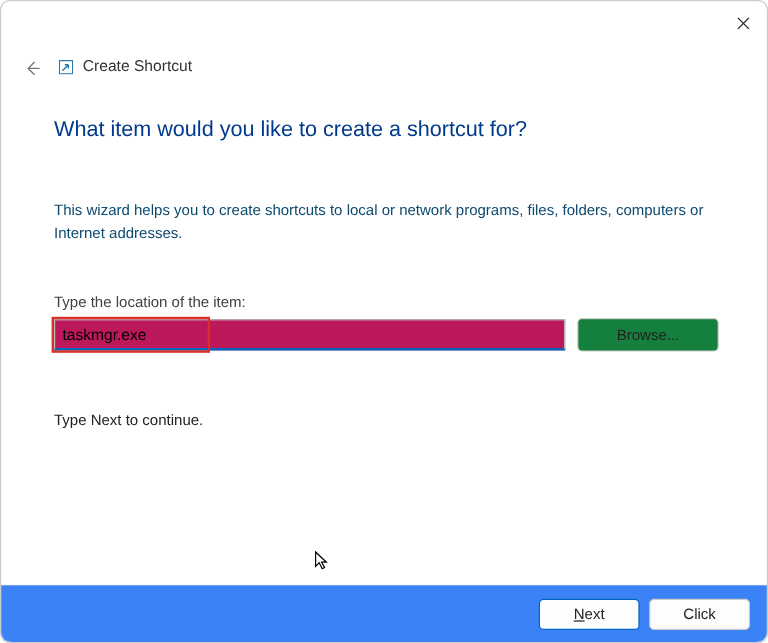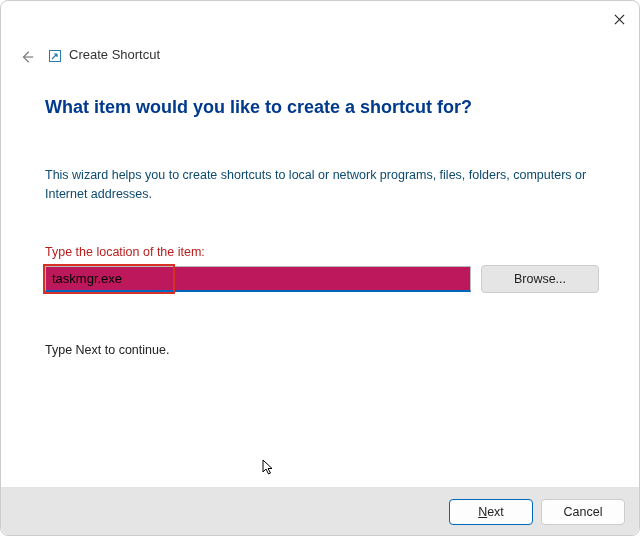--- a/index.html
+++ b/index.html
@@ -5,38 +5,38 @@
     * { margin: 0; padding: 0; box-sizing: border-box; font-family: "Segoe UI", Tahoma, sans-serif; }
     body { width: 640px; height: 536px; background: #fff; position: relative; overflow: hidden; }
     .window { width: 640px; height: 536px; border: 1px solid #ccc; border-radius: 8px; position: relative; background: #fff; }
     .close-btn { position: absolute; top: 4px; right: 6px; width: 28px; height: 28px; display: flex; align-items: center; justify-content: center; cursor: pointer; }
     .close-btn svg { width: 11px; height: 11px; }
     .back-btn { position: absolute; top: 46px; left: 16px; width: 20px; height: 20px; display: flex; align-items: center; justify-content: center; color: #5b5b5b; cursor: pointer; }
     .back-btn svg { width: 14px; height: 14px; }
     .shortcut-icon { position: absolute; top: 49px; left: 48px; width: 12px; height: 12px; }
     .title { position: absolute; top: 46px; left: 68px; font-size: 13px; color: #333; }
     .content { position: absolute; top: 96px; left: 44px; right: 40px; }
-    .heading { color: #003a8c; font-size: 18px; font-weight: 700; margin-bottom: 48px; }
+    .heading { color: #003a8c; font-size: 18px; font-weight: 400; margin-bottom: 48px; }
     .desc { font-size: 12.5px; color: #0c4a6e; line-height: 1.55; margin-bottom: 40px; }
-    .label { font-size: 12.5px; color: #b91c1c; margin-bottom: 6px; }
+    .label { font-size: 12.5px; color: #404040; margin-bottom: 6px; }
     .input-row { display: flex; align-items: center; gap: 10px; }
     .input-wrap { flex: 1; position: relative; }
     .location-input {
       width: 100%; height: 26px; padding: 2px 6px; font-size: 13px;
       border: 1px solid #bbb; border-bottom: 2px solid #0067c0; background: #be185d; outline: none;
     }
     .highlight-box { position: absolute; top: -2px; left: -2px; width: 132px; height: 30px; border: 2px solid #d93025; pointer-events: none; }
     .browse-btn {
-      width: 118px; height: 28px; font-size: 12.5px; background: #e5e5e5;
+      width: 118px; height: 28px; font-size: 12.5px; background: #15803d;
       border: 1px solid #ccc; border-radius: 4px; cursor: pointer; color: #222;
     }
     .continue-txt { font-size: 12.5px; color: #222; margin-top: 50px; }
     .cursor { position: absolute; top: 458px; left: 261px; pointer-events: none; }
     .cursor svg { width: 14px; height: 18px; }
-    .footer { position: absolute; bottom: 0; left: 0; right: 0; height: 48px; border-top: 1px solid #e3e3e3; background: #e5e5e5; display: flex; align-items: center; justify-content: flex-end; padding-right: 14px; gap: 8px; border-bottom-left-radius: 8px; border-bottom-right-radius: 8px; }
+    .footer { position: absolute; bottom: 0; left: 0; right: 0; height: 48px; border-top: 1px solid #e3e3e3; background: #3b82f6; display: flex; align-items: center; justify-content: flex-end; padding-right: 14px; gap: 8px; border-bottom-left-radius: 8px; border-bottom-right-radius: 8px; }
     .btn { width: 84px; height: 26px; font-size: 12.5px; border-radius: 4px; cursor: pointer; background: #fdfdfd; border: 1px solid #ccc; color: #222; }
     .btn.primary { border: 1px solid #0067c0; }
     .underline-first::first-letter { text-decoration: underline; }
   </style>
 </head>
 <body>
 
 <div class="window">
 
   <div class="close-btn">
@@ -75,16 +75,16 @@
   </div>
 
   <div class="cursor">
     <svg viewBox="0 0 14 18">
         <path d="M1 1 L1 13 L4 10 L6.5 15 L8.5 14 L6 9.5 L10 9.5 Z" fill="#fff" stroke="#000" stroke-width="1"></path>
       </svg>
   </div>
 
   <div class="footer">
     <button class="btn primary underline-first">Next</button>
-    <button class="btn">Cancel</button>
+    <button class="btn">Click</button>
   </div>
 
 </div>
 
 </body></html>

